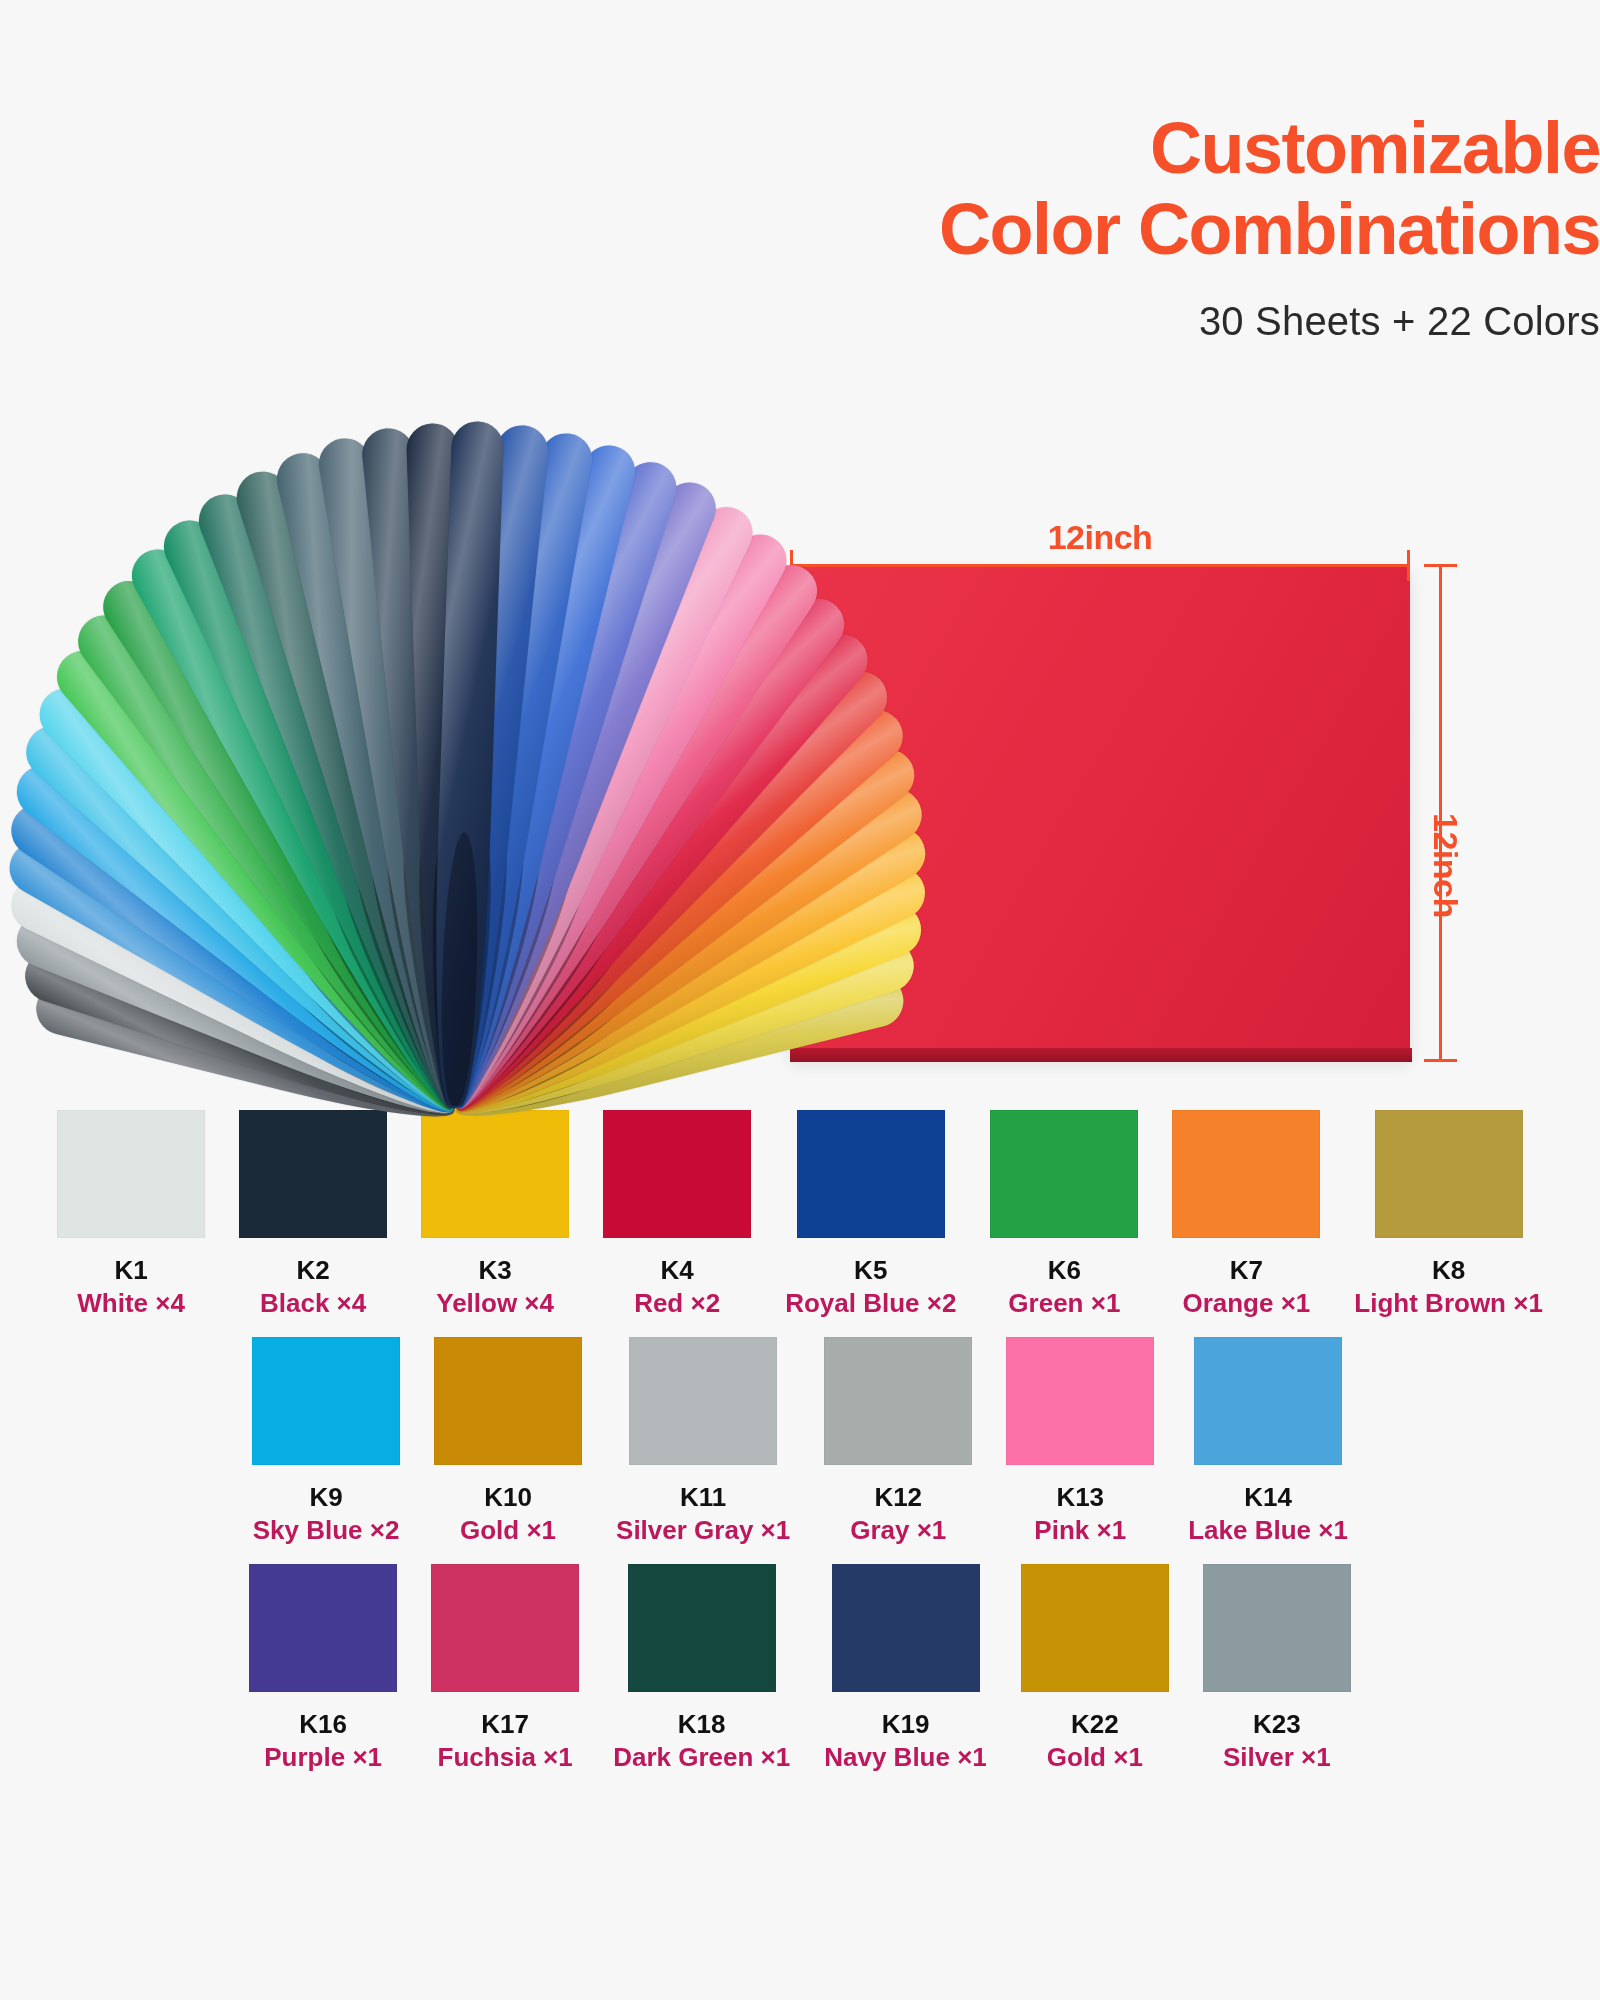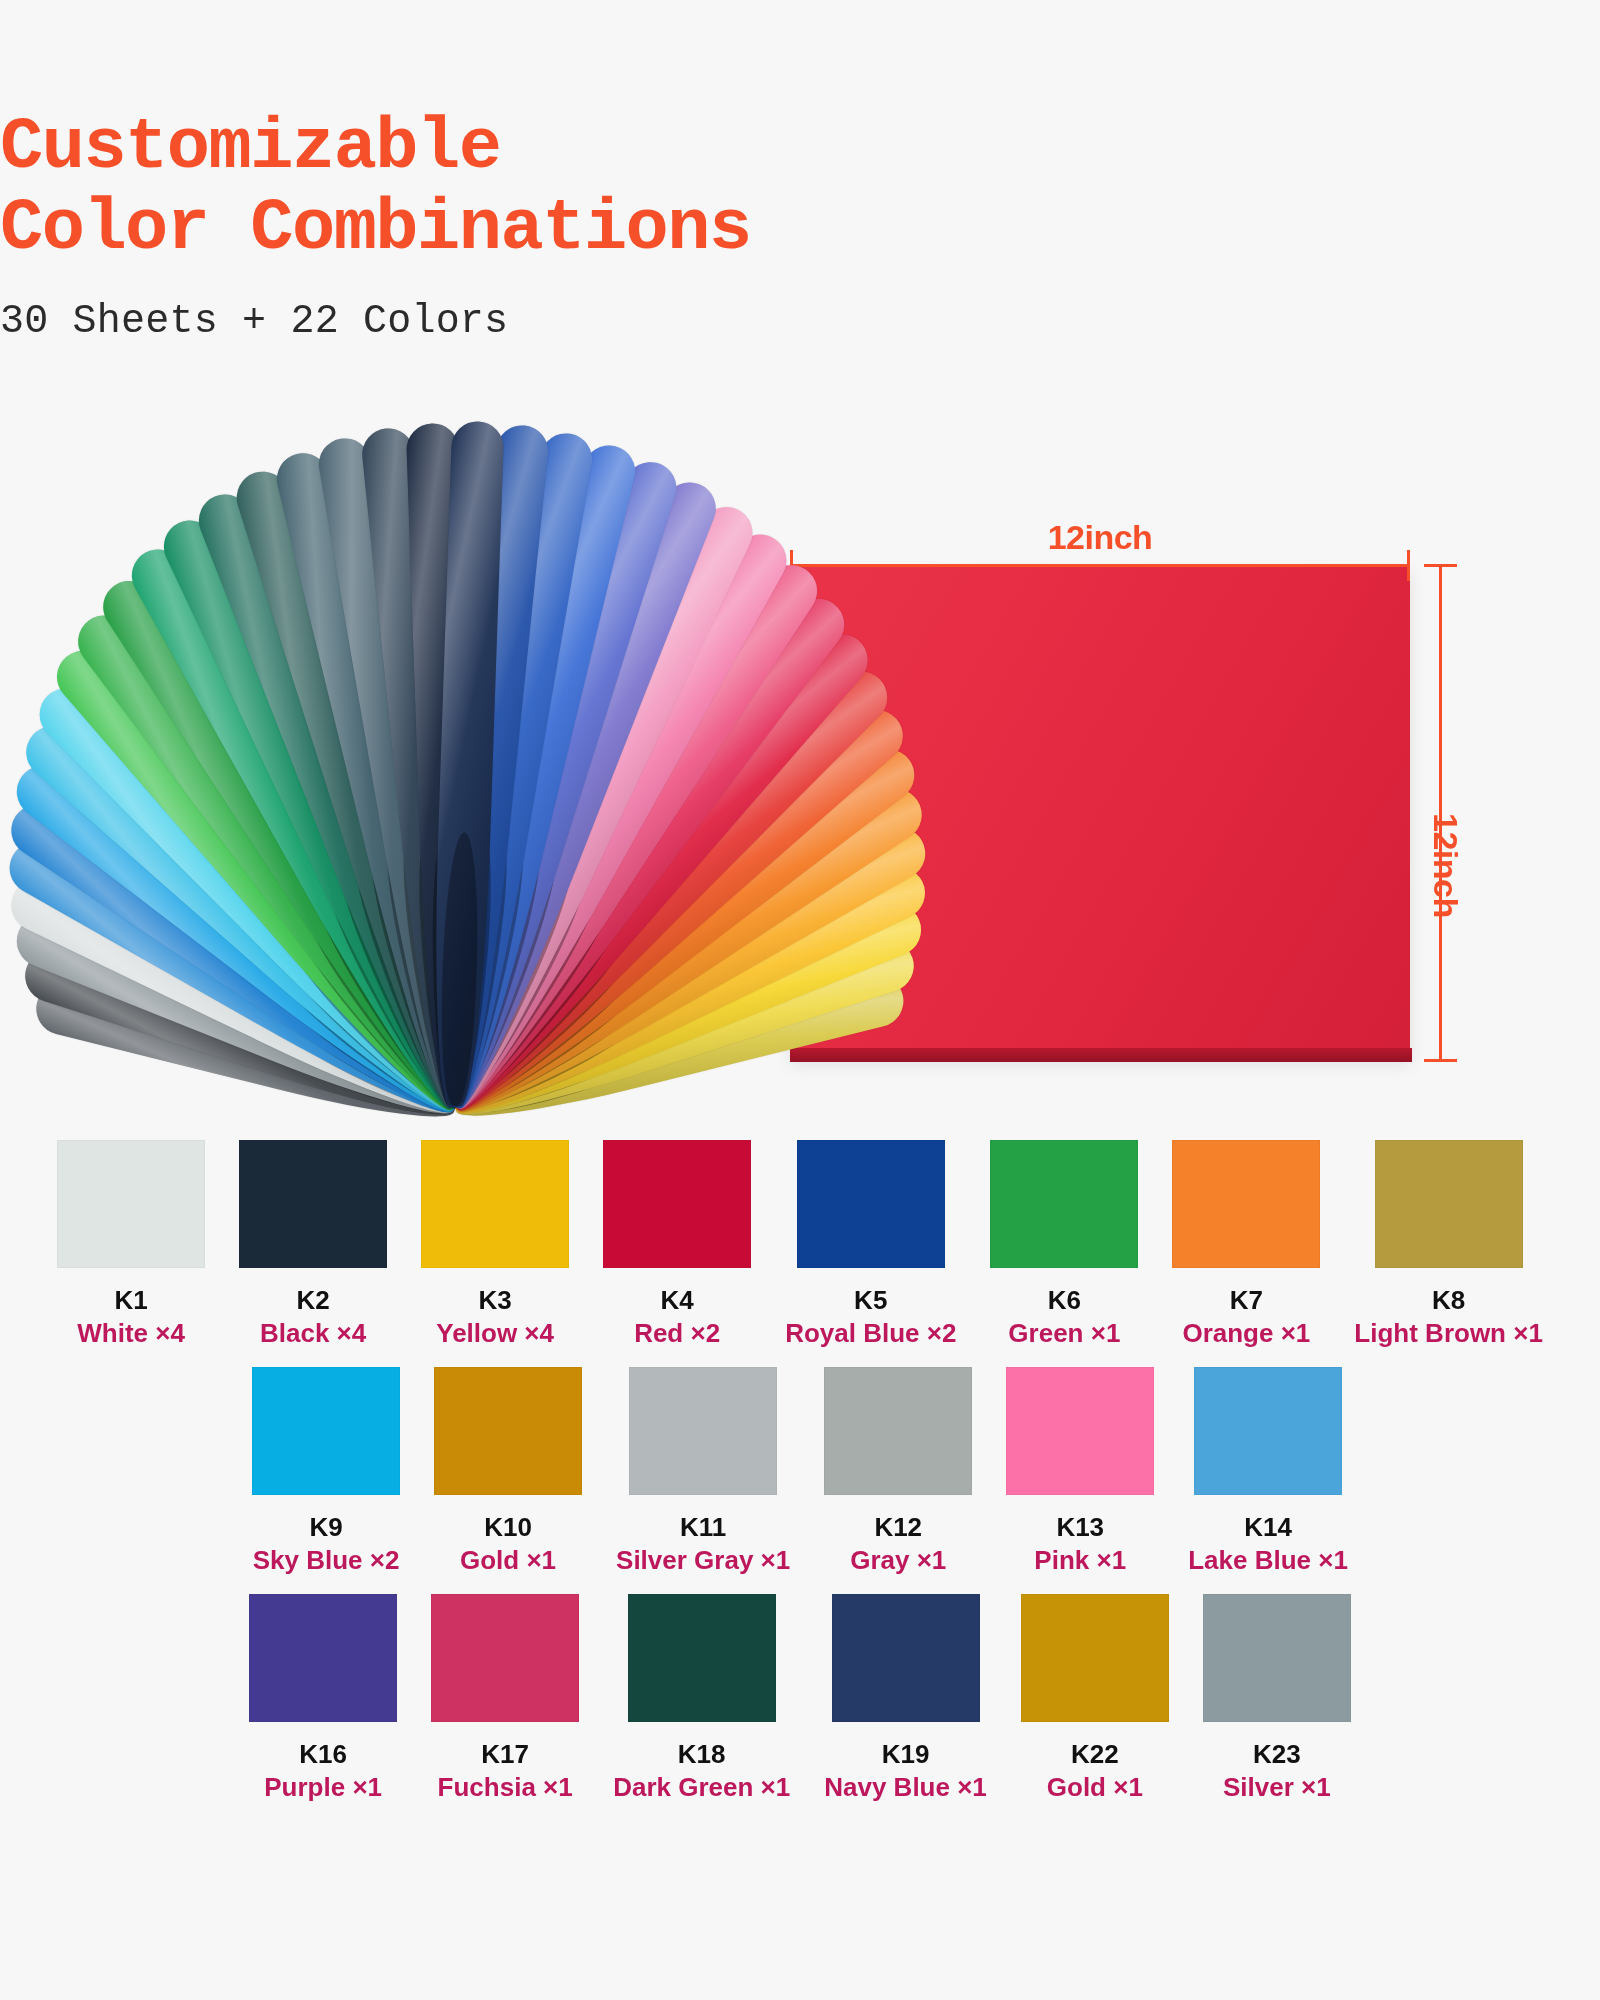--- a/index.html
+++ b/index.html
@@ -6,21 +6,21 @@
   html,body { width:1600px; height:2000px; }
   body {
     background:#F7F7F7;
     font-family:"Liberation Sans","DejaVu Sans",sans-serif;
     color:#1A1A1A;
     overflow:hidden;
     position:relative;
   }
 
   
-  #header { padding-top:108px; text-align:left;font-family:Liberation Mono, monospace; }
+  #header { padding-top:108px; text-align:right; }
   #title {
     font-size:72px;
     font-weight:bold;
     line-height:1.12;
     letter-spacing:-1.5px;
     color:#F5502A;
   }
   #title .line { display:block; }
   #subtitle {
     margin-top:30px;
@@ -113,21 +113,21 @@
     position:absolute; left:50px; top:50%;
     transform:translateY(-50%) rotate(90deg);
     transform-origin:left center;
     font-size:34px; font-weight:bold; color:#F5502A;
     white-space:nowrap; letter-spacing:-0.5px;
   }
 
   
   #swatches{
     position:absolute;
-    left:0; top:1140px;
+    left:0; top:1110px;
     width:1600px;
   }
   .srow{
     display:flex;
     justify-content:center;
     align-items:flex-start;
     margin-bottom:18px;
   }
   .scell{
     width:auto;

